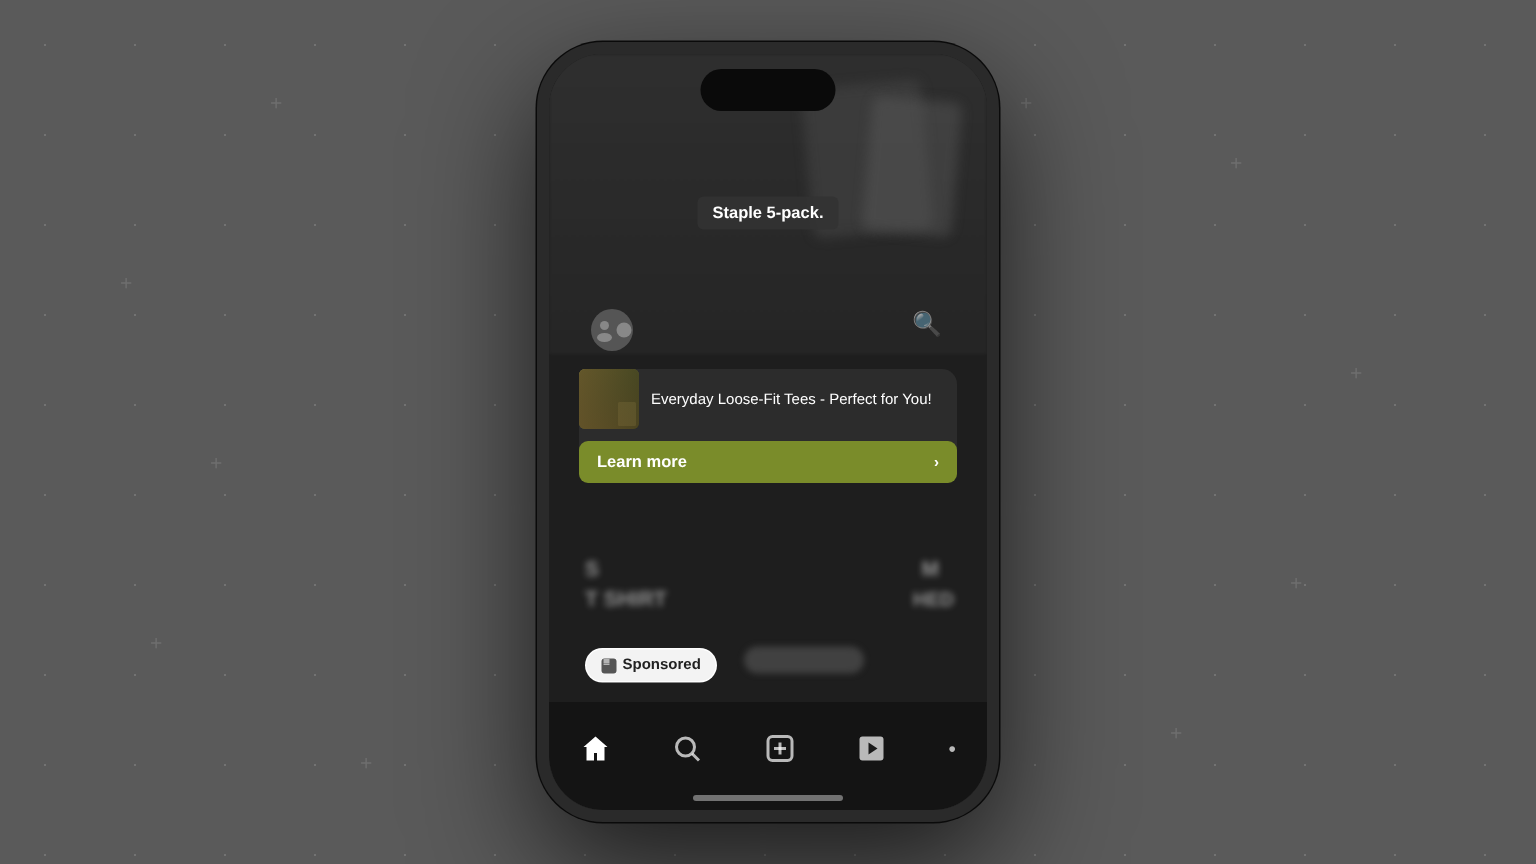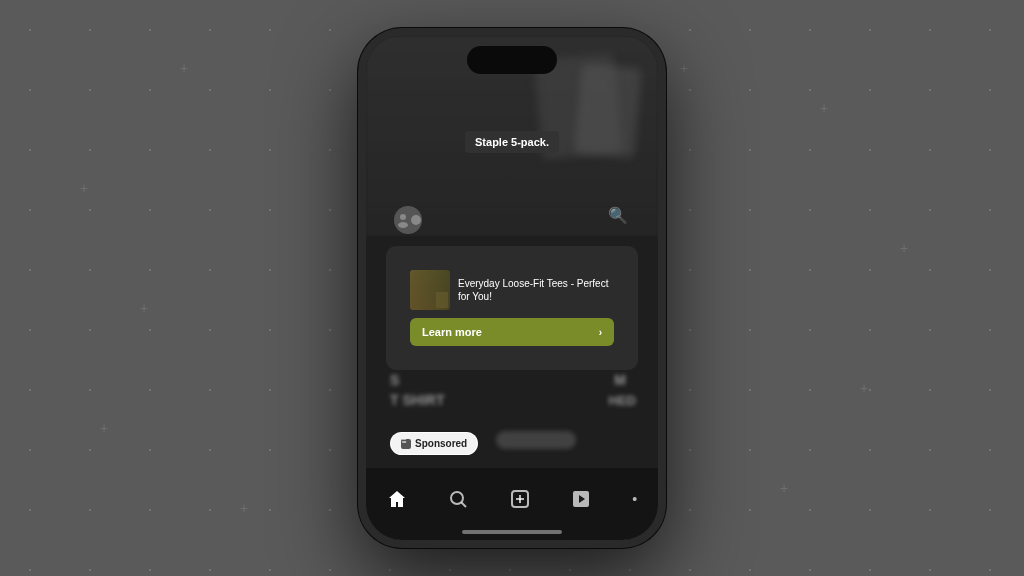--- a/index.html
+++ b/index.html
@@ -124,21 +124,21 @@
     }
 
     
     .ad-card {
       position: absolute;
       top: 210px;
       left: 20px;
       right: 20px;
       background: #2c2c2c;
       border-radius: 10px;
-      padding: 24px;
+      padding: 0;
       z-index: 6;
     }
 
     .ad-card-header {
       display: flex;
       align-items: center;
       gap: 8px;
       margin-bottom: 8px;
     }
 

